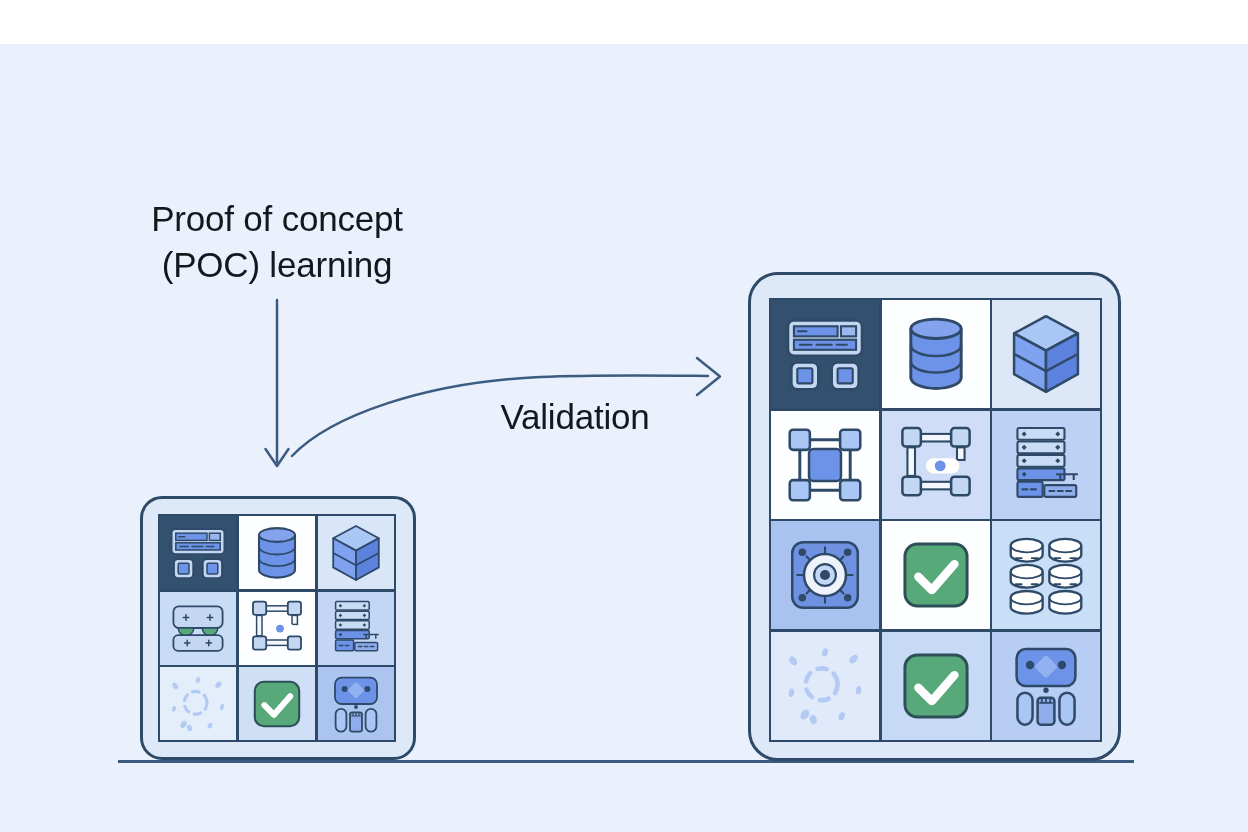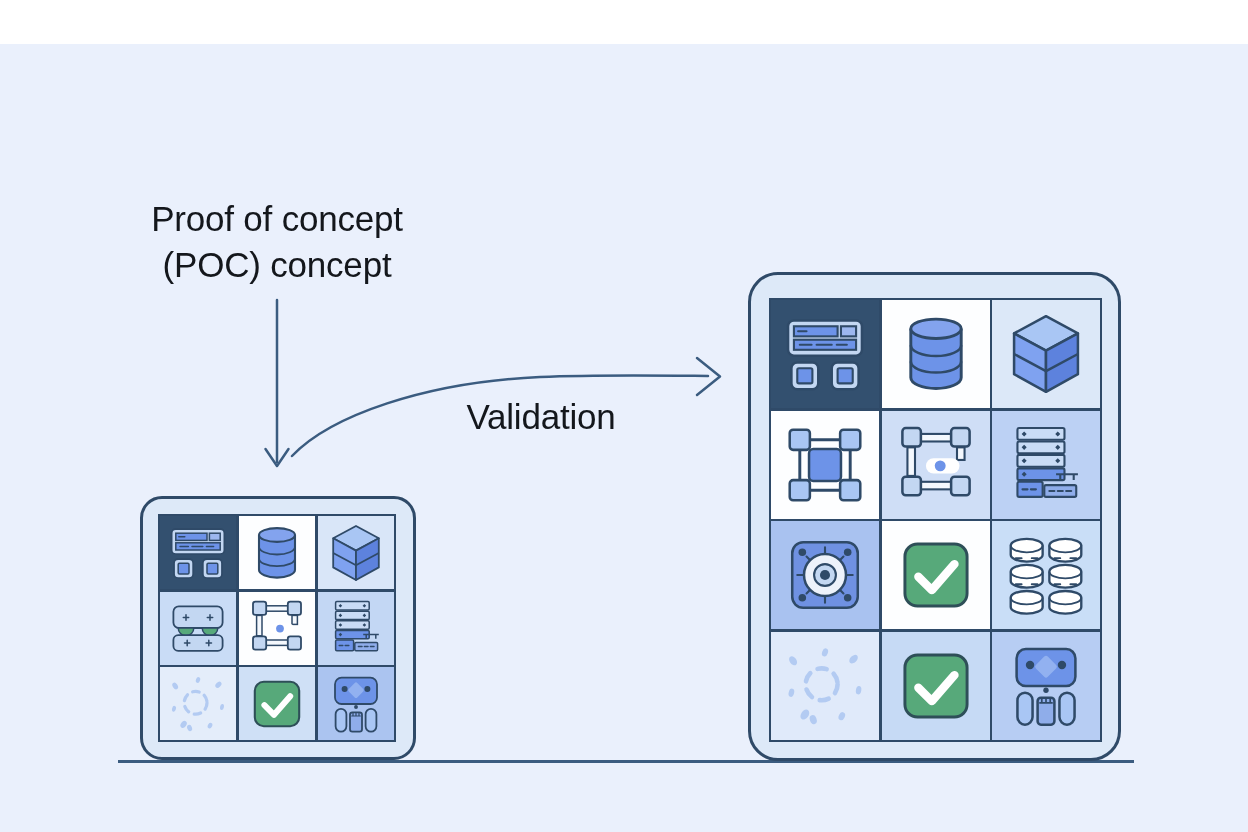--- a/index.html
+++ b/index.html
@@ -8,21 +8,21 @@
     background:#eaf0fc;
     font-family:"Liberation Sans", sans-serif;
     margin-top:44px;
   }
   .title{
     position:absolute;text-align:center;color:#14171c;
     font-size:35px;line-height:46px;font-weight:500;letter-spacing:-0.2px;
   }
   .poc-title{left:87px;top:152px;width:380px;}
   .pim-title{left:735px;top:122px;width:400px;}
-  .arrow-label{left:406px;top:350px;width:270px;}
+  .arrow-label{left:440px;top:350px;width:270px;}
   .overlay{position:absolute;left:0;top:0;width:1248px;height:832px;pointer-events:none;}
   .box{
     position:absolute;background:#dde9f8;border:3px solid #2f4a68;box-sizing:border-box;
   }
   .poc-box{left:140px;top:452px;width:276px;height:264px;border-radius:22px;}
   .pim-box{left:748px;top:228px;width:373px;height:489px;border-radius:30px;}
   .grid{
     position:absolute;display:grid;gap:2.5px;background:#2f4a68;border:2.5px solid #2f4a68;
   }
   .poc-grid{left:15px;top:15px;right:17px;bottom:15px;
@@ -181,21 +181,21 @@
       <path d="M277 256 V418"></path>
       <path d="M265.5 405 L277 422 L288.5 405"></path>
       <path d="M292 412 C 330 372, 425 338, 540 333 C 600 330.5, 660 331.5, 708 332"></path>
       <path d="M697 314 L720 332.5 L697 351"></path>
     </g>
     <path d="M118 717.5 H1134" stroke="#3b5c80" stroke-width="3"></path>
   </svg>
 
   <div class="title poc-title">
     <div>Proof of concept</div>
-    <div>(POC) concept</div>
+    <div>(POC) learning</div>
   </div>
   <div class="title arrow-label">
     <div>Validation</div>
   </div>
 
   <div class="box poc-box">
     <div class="grid poc-grid">
       <div class="cell" style="background: rgb(51, 80, 111);">
         <svg class="ic" viewBox="0 0 100 100">
             <use href="#i-panel"></use>

